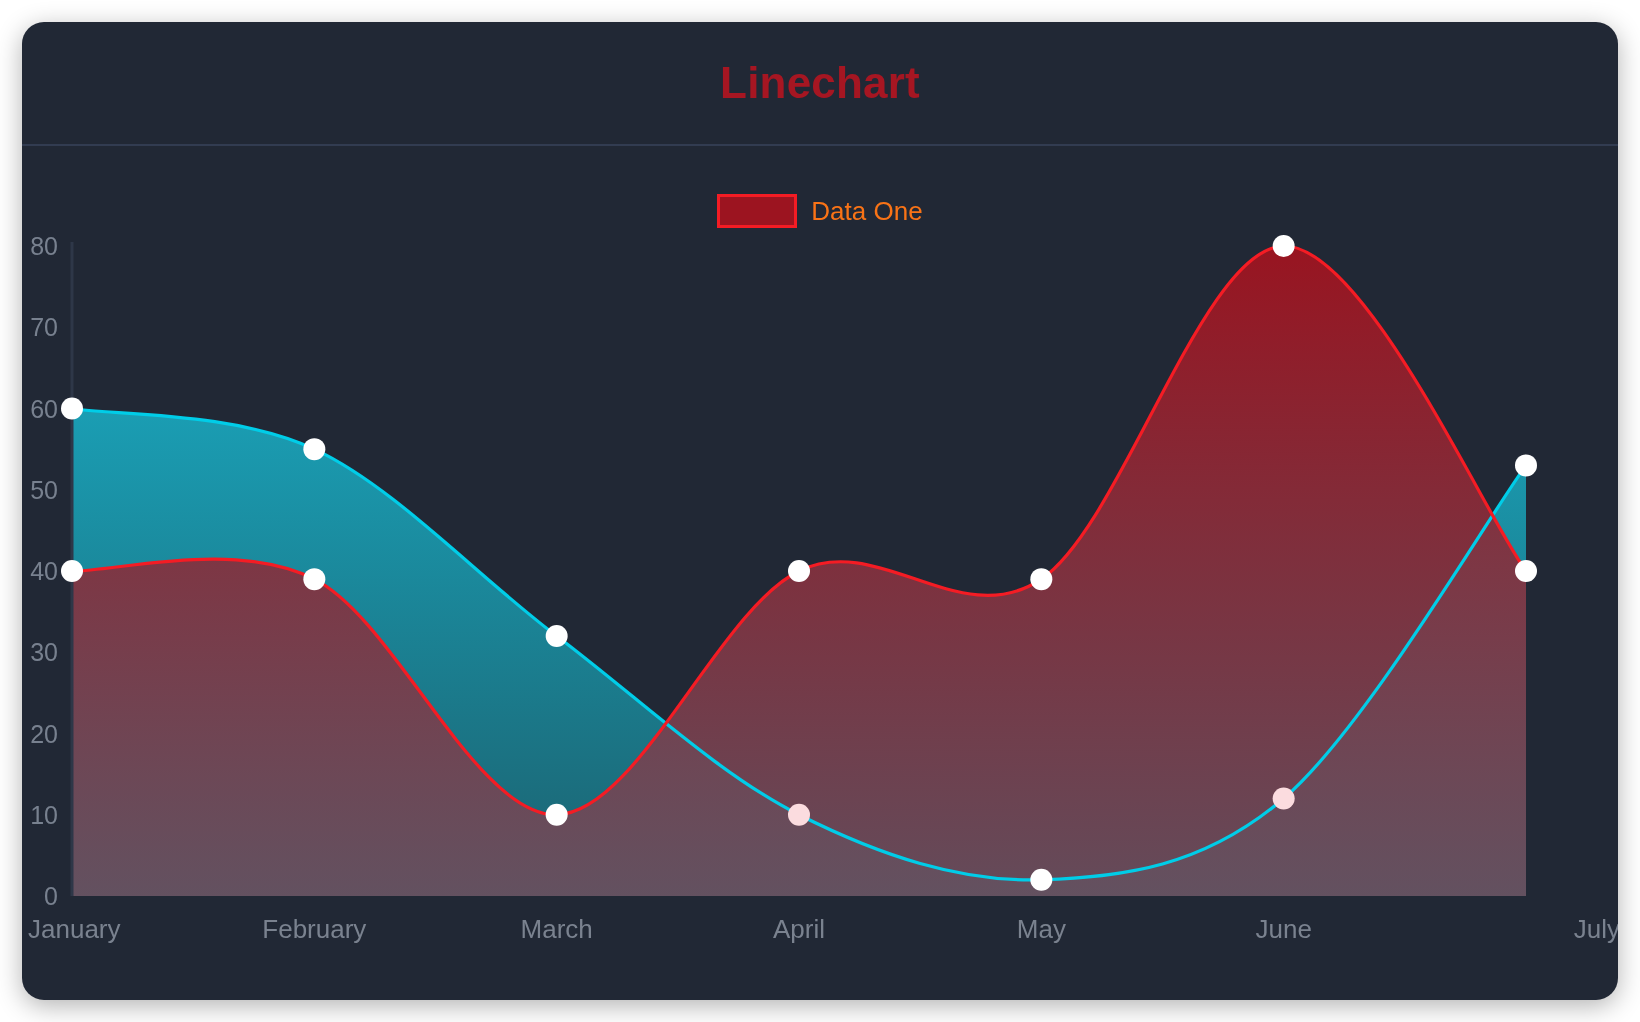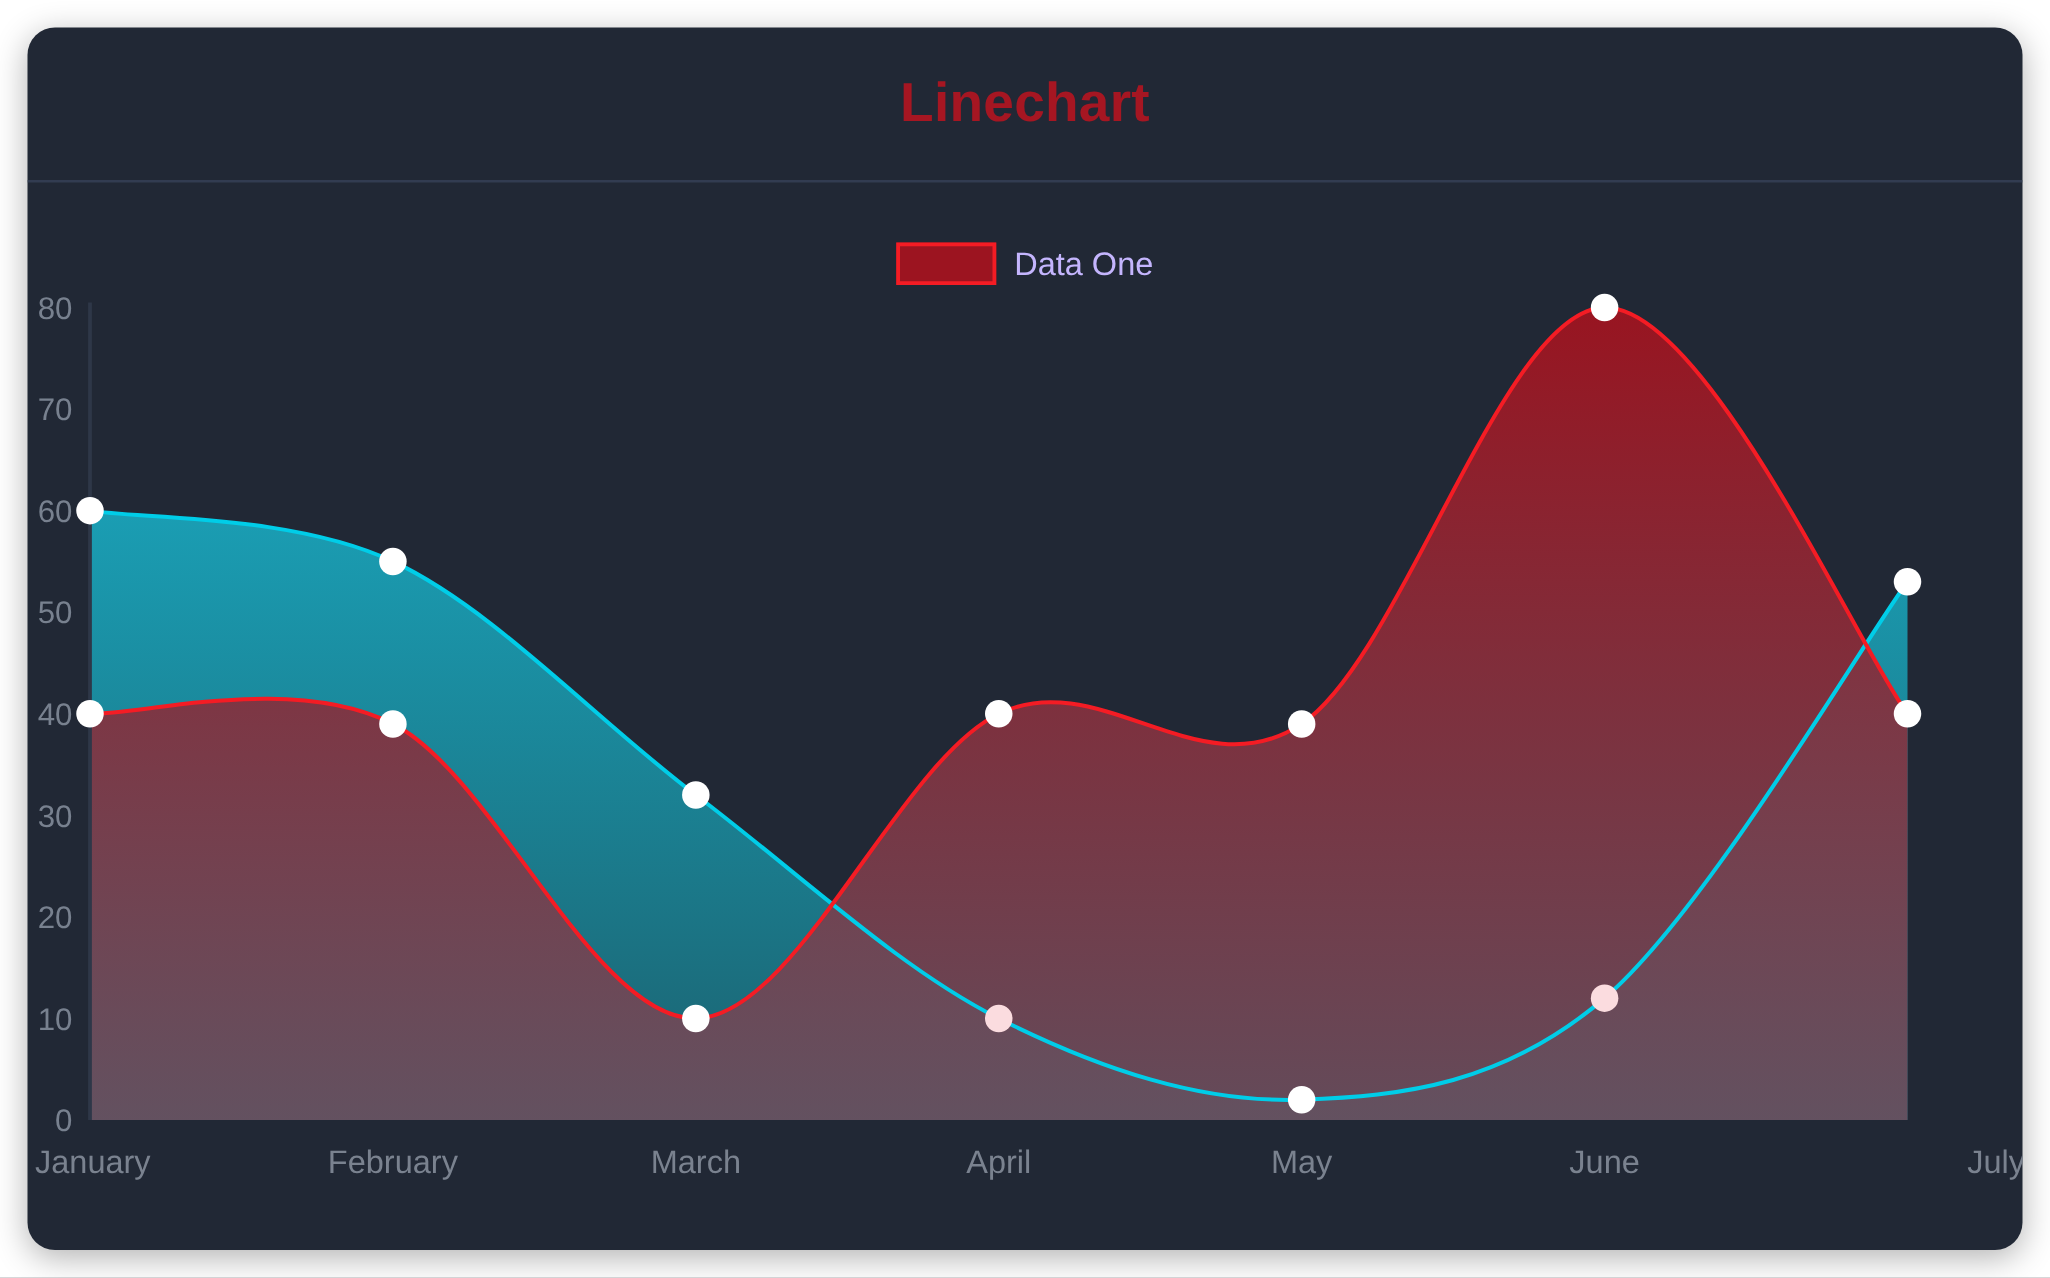--- a/index.html
+++ b/index.html
@@ -69,21 +69,21 @@
   }
   .legend-swatch.one {
     background: #9c1420;
     border: 3px solid #f41c24;
   }
   .legend-swatch.two {
     background: #00cde8;
     border: 3px solid #00cde8;
   }
   .legend-label {
-    color: #c4b5fd;
+    color: #f97316;
     font-size: 26px;
   }
   .plot {
     position: absolute;
     left: 4px;
     top: 0;
     width: 1596px;
     height: 716px;
   }
   svg { display: block; }

